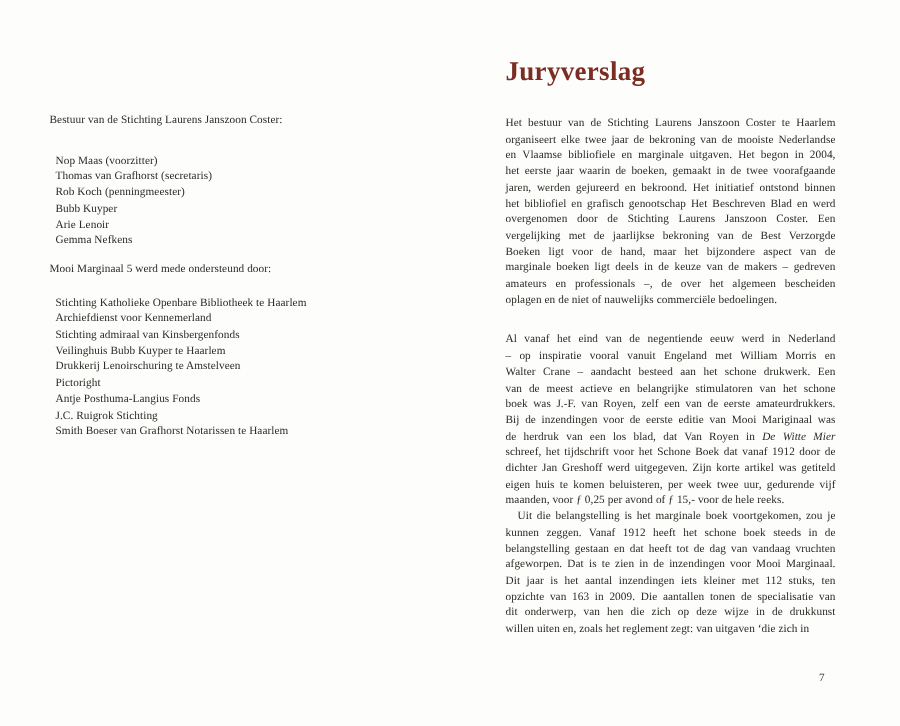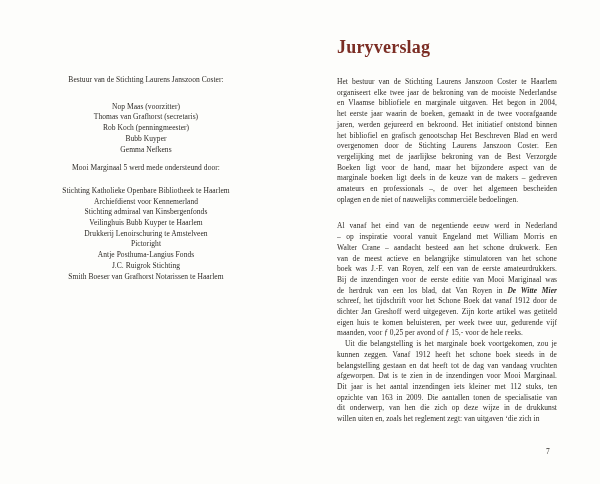--- a/index.html
+++ b/index.html
@@ -7,22 +7,22 @@
     width:600px;height:484px;
     background:#fdfdfb;
     font-family:"Liberation Serif","DejaVu Serif",serif;
     color:#2d2a26;
     overflow:hidden;
   }
   #stage{position:relative;width:600px;height:484px;background:#fdfdfb;}
 
   
   .left-col{
-    position:absolute;left:16px;top:75px;width:260px;
-    font-size:7.5px;line-height:10.7px;letter-spacing:0.05px;text-align:center;
+    position:absolute;left:33px;top:75px;width:260px;
+    font-size:7.5px;line-height:10.7px;letter-spacing:0.05px;
   }
   .left-heading{margin:0 0 16px 0;}
   .left-subheading{margin:8px 0 12px 0;}
   .tline{white-space:nowrap;}
   .list-block{margin:4px;}
 
   
   .title{
     position:absolute;left:337px;top:37px;
     font-size:18px;font-weight:700;letter-spacing:0.2px;
@@ -36,39 +36,40 @@
   .para{margin:0;}
   .para.gap{margin-top:16px;}
   .bline{
     white-space:nowrap;
     text-align:justify;
     text-align-last:justify;
     min-width:0;
   }
   .bline.lastline{text-align-last:left;}
   .bline.indent{text-indent:8px;}
-  .bline i{font-style:italic;font-weight:bold;}
+  .bline i{font-style:italic;}
 
   .page-number{
     position:absolute;left:546px;top:447px;
     font-size:7.5px;line-height:10px;
   }
 </style>
 </head>
 <body style="background: rgb(253, 253, 251); color: rgb(45, 42, 38);">
 
 <div id="stage">
 
   <div class="left-col">
     <div class="left-heading tline">Bestuur van de Stichting Laurens Janszoon Coster:</div>
     <div class="list-block">
         <div class="tline">Nop Maas (voorzitter)</div>
         <div class="tline">Thomas van Grafhorst (secretaris)</div>
         <div class="tline">Rob Koch (penningmeester)</div>
         <div class="tline">Bubb Kuyper</div>
+        <div class="tline">Arie Lenoir</div>
         <div class="tline">Gemma Nefkens</div>
       </div>
     <div class="left-subheading tline">Mooi Marginaal 5 werd mede ondersteund door:</div>
     <div class="list-block">
         <div class="tline">Stichting Katholieke Openbare Bibliotheek te Haarlem</div>
         <div class="tline">Archiefdienst voor Kennemerland</div>
         <div class="tline">Stichting admiraal van Kinsbergenfonds</div>
         <div class="tline">Veilinghuis Bubb Kuyper te Haarlem</div>
         <div class="tline">Drukkerij Lenoirschuring te Amstelveen</div>
         <div class="tline">Pictoright</div>

